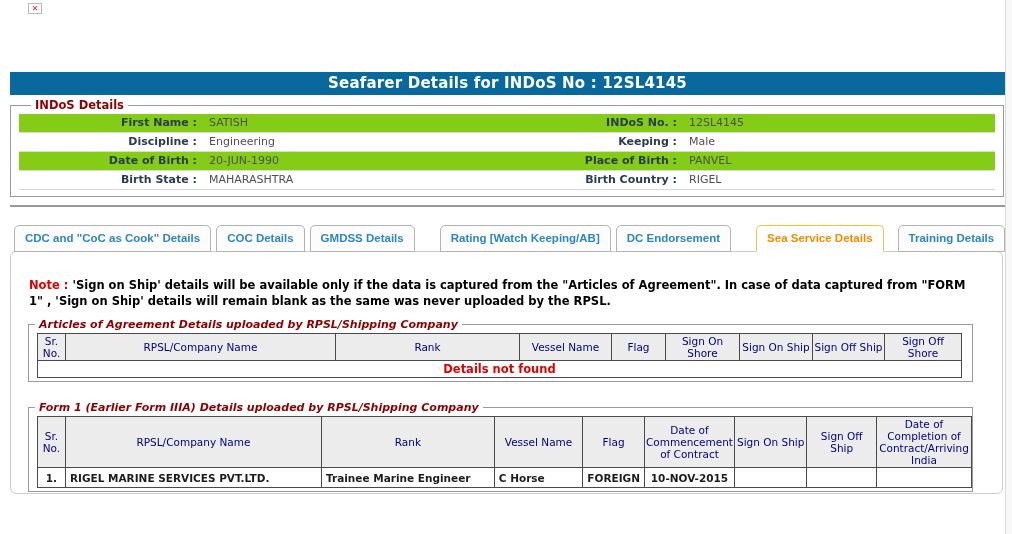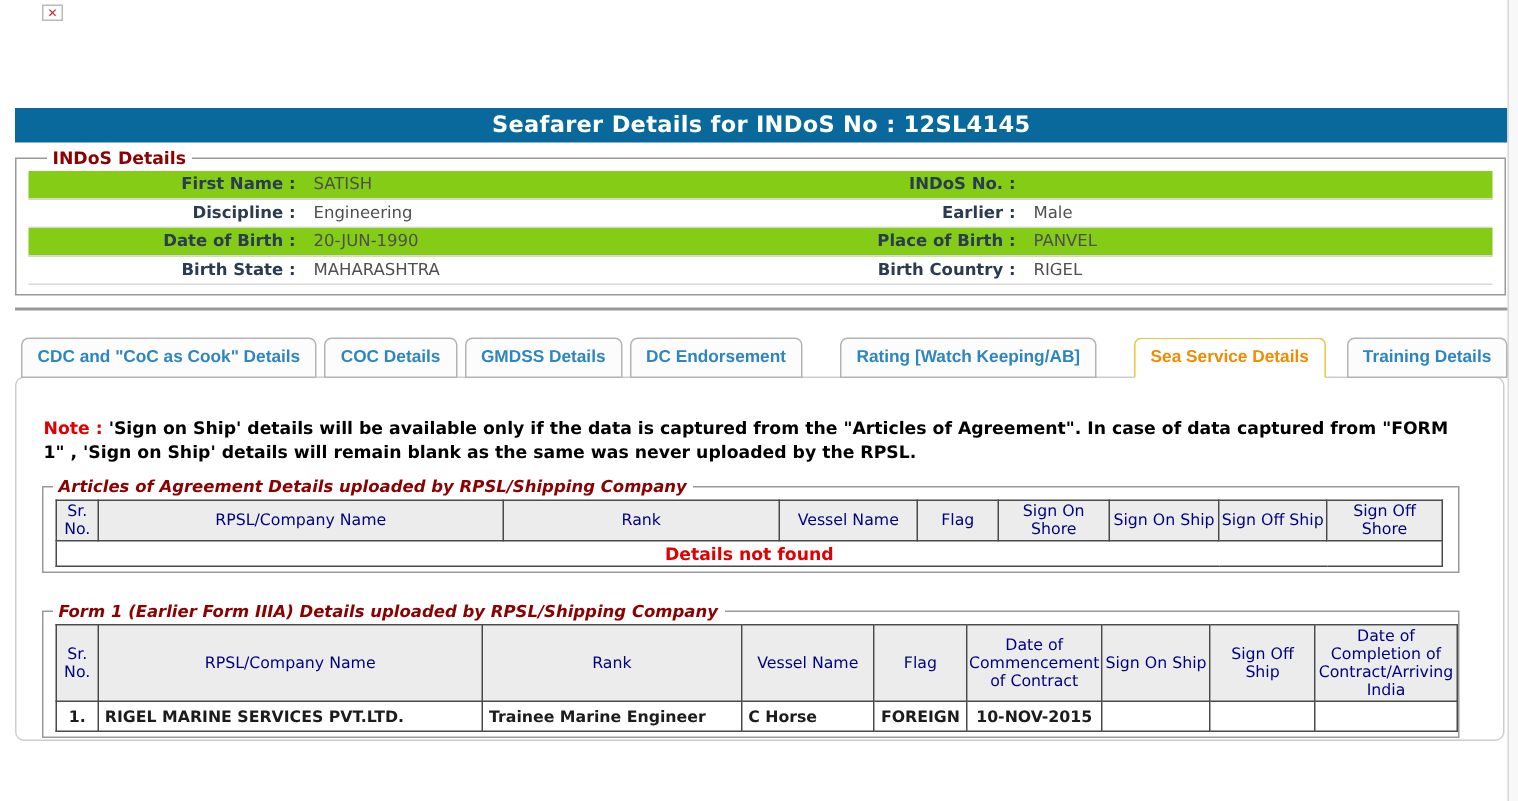--- a/index.html
+++ b/index.html
@@ -72,25 +72,26 @@
 <span class="broken-img"></span>
 
 <div class="titlebar">Seafarer Details for INDoS No : 12SL4145</div>
 
 <fieldset class="box" id="indos-fs">
   <legend>INDoS Details</legend>
   <div class="irow alt">
     <span class="ilbl">First Name :</span>
     <span class="ival">SATISH</span>
     <span class="ilbl2">INDoS No. :</span>
+    <span class="ival2">12SL4145</span>
   </div>
   <div class="irow">
     <span class="ilbl">Discipline :</span>
     <span class="ival">Engineering</span>
-    <span class="ilbl2">Earlier :</span>
+    <span class="ilbl2">Keeping :</span>
     <span class="ival2">Male</span>
   </div>
   <div class="irow alt">
     <span class="ilbl">Date of Birth :</span>
     <span class="ival">20-JUN-1990</span>
     <span class="ilbl2">Place of Birth :</span>
     <span class="ival2">PANVEL</span>
   </div>
   <div class="irow">
     <span class="ilbl">Birth State :</span>
@@ -99,22 +100,22 @@
     <span class="ival2">RIGEL</span>
   </div>
 </fieldset>
 
 <div class="divider"></div>
 
 <div class="tabs">
   <div class="tab">CDC and "CoC as Cook" Details</div>
   <div class="tab">COC Details</div>
   <div class="tab">GMDSS Details</div>
+  <div class="tab gap20">Rating [Watch Keeping/AB]</div>
   <div class="tab">DC Endorsement</div>
-  <div class="tab gap20">Rating [Watch Keeping/AB]</div>
   <div class="tab gap20 active">Sea Service Details</div>
   <div class="tab gap9">Training Details</div>
 </div>
 
 <div class="panel">
 
   <div class="note">
     <span class="prefix">Note :</span><span> 'Sign on Ship' details will be available only if the data is captured from the "Articles of Agreement". In case of data captured from "FORM 1" , 'Sign on Ship' details will remain blank as the same was never uploaded by the RPSL.</span>
   </div>
 

